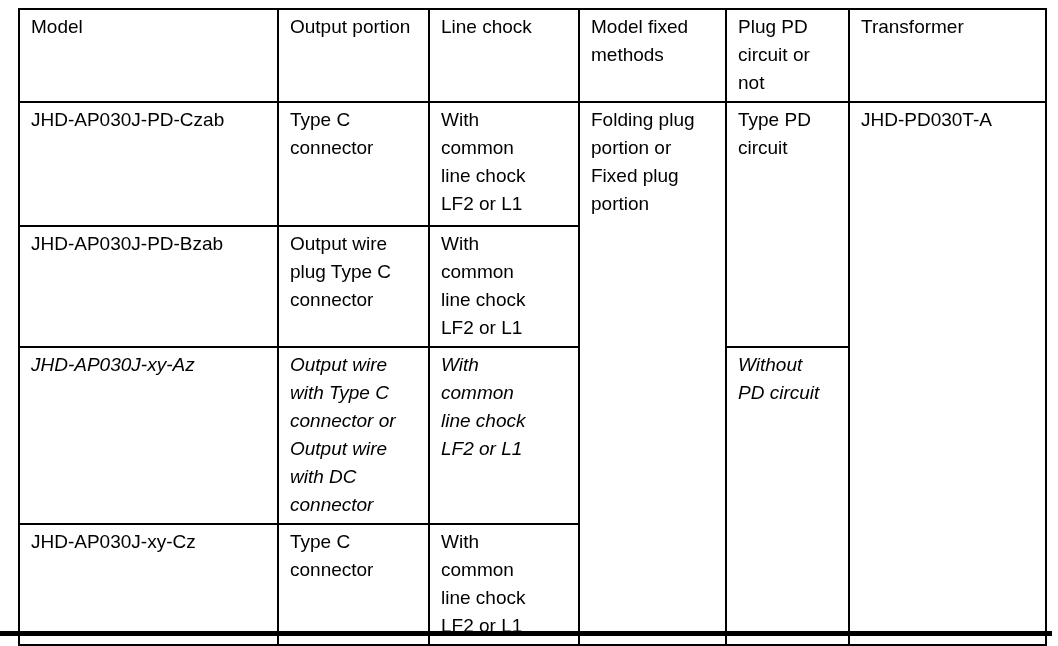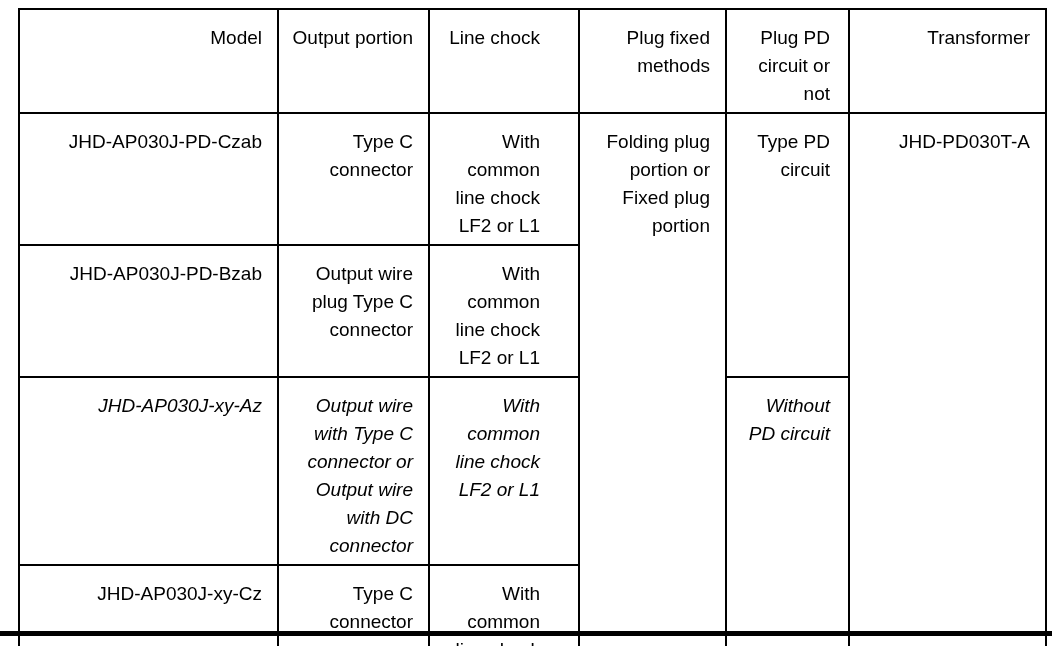--- a/index.html
+++ b/index.html
@@ -24,23 +24,23 @@
     table-layout: fixed;
     width: 1027px;
     font-size: 19px;
     line-height: 28px;
     color: #000000;
   }
   table.spec-table th,
   table.spec-table td {
     border: 2px solid #000000;
     vertical-align: top;
-    text-align: right;
+    text-align: left;
     font-weight: normal;
-    padding: 14px 15px 4px 11px;
+    padding: 3px 15px 4px 11px;
     overflow: hidden;
   }
   
   .c-chock { padding-right: 38px !important; border-radius: 15px; }
   .c-pd    { padding-right: 18px !important; }
 
   tr.r-head { height: 90px; }
   tr.r-1 { height: 124px; }
   tr.r-2 { height: 119px; margin-left: 28px; }
   tr.r-3 { height: 174px; font-style: italic; }
@@ -67,21 +67,21 @@
       <col style="width:150px">
       <col style="width:147px">
       <col style="width:123px">
       <col style="width:197px">
     </colgroup>
     <thead>
       <tr class="r-head">
         <th>Model</th>
         <th>Output portion</th>
         <th class="c-chock">Line chock</th>
-        <th>Plug fixed methods</th>
+        <th>Model fixed methods</th>
         <th class="c-pd">Plug PD circuit or not</th>
         <th>Transformer</th>
       </tr>
     </thead>
     <tbody>
       <tr class="r-1">
         <td>JHD-AP030J-PD-Czab</td>
         <td>Type C connector</td>
         <td class="c-chock">With common line chock LF2 or L1</td>
         <td rowspan="4">Folding plug portion or Fixed plug portion</td>

